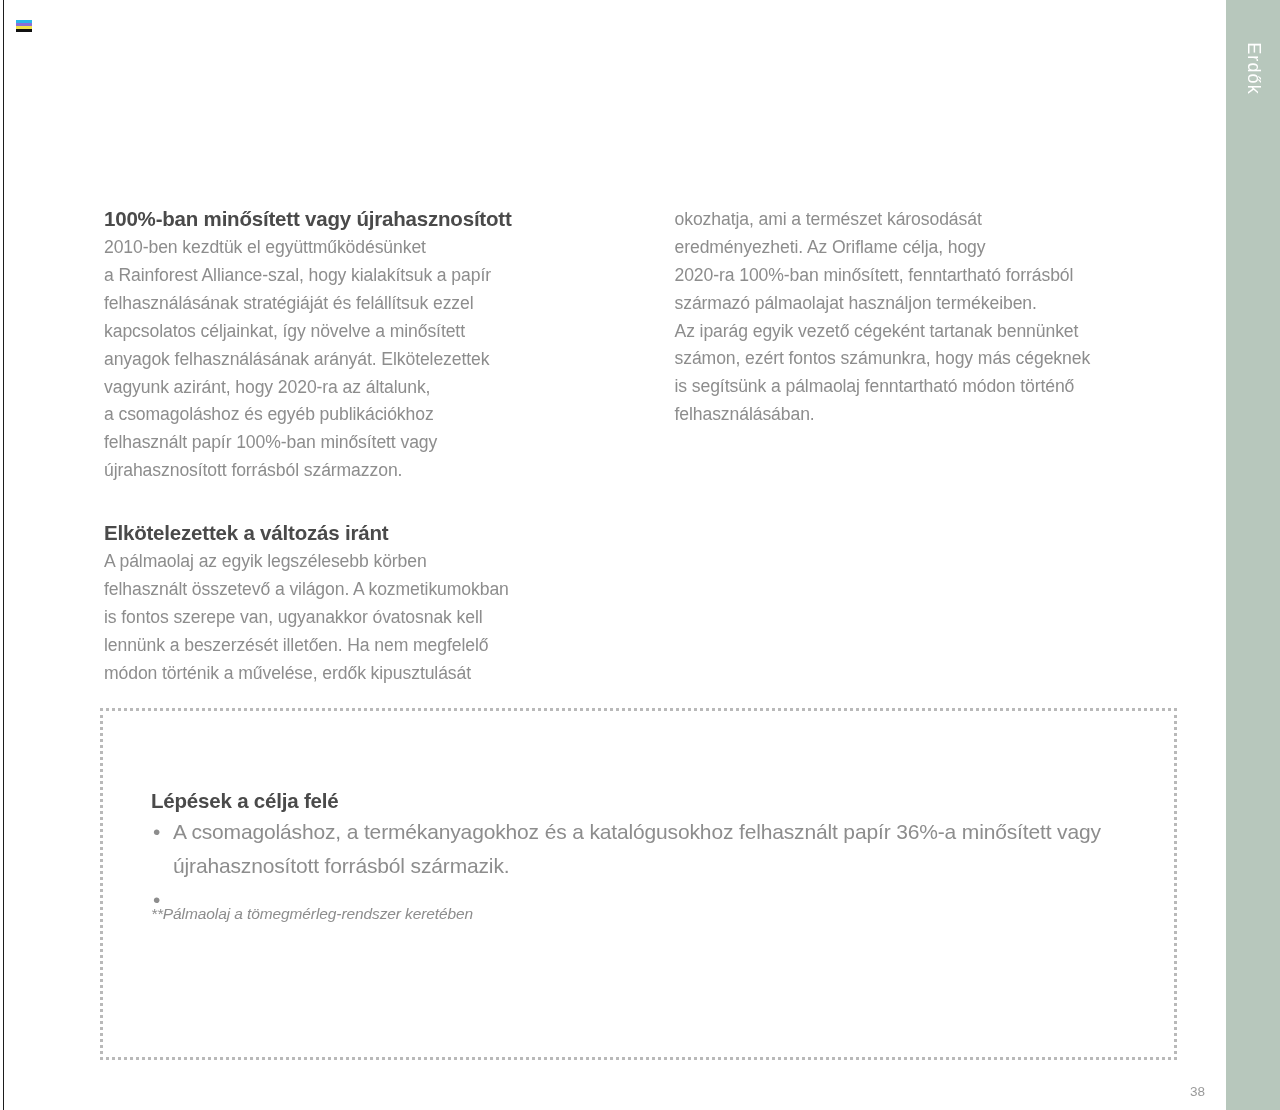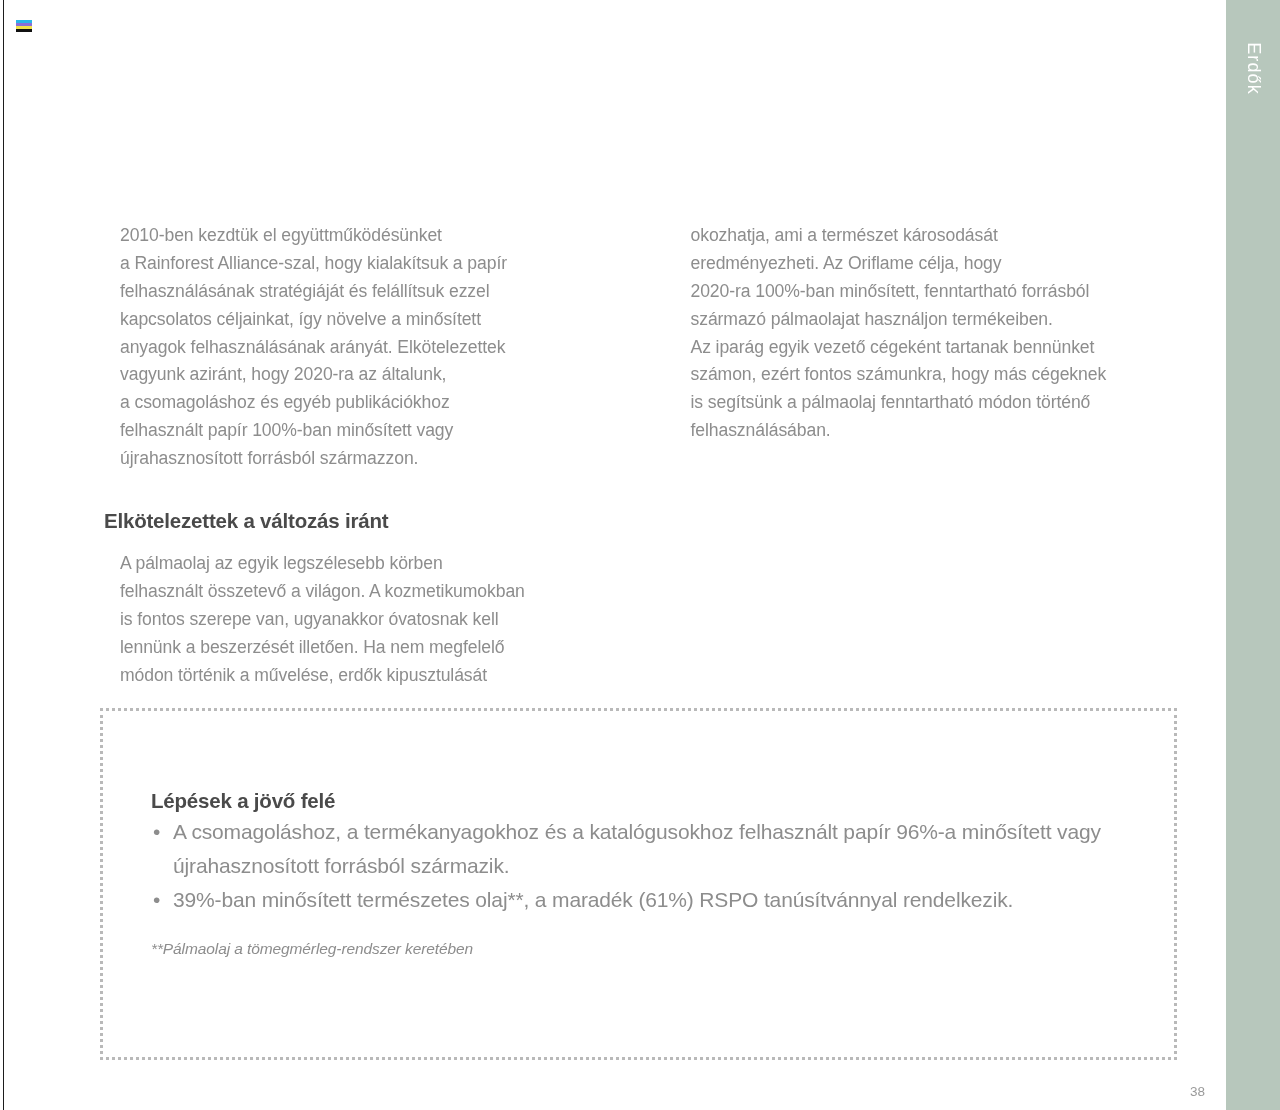--- a/index.html
+++ b/index.html
@@ -94,21 +94,21 @@
     font-size: 20.5px;
     font-weight: 700;
     color: #4a4a4a;
     letter-spacing: -0.2px;
     line-height: 1.28;
   }
   .sec-block + .sec-block {
     margin-top: 35px;
   }
   p.body-copy {
-    margin: 16px;
+    margin: 0;
     font-size: 17.6px;
     line-height: 1.585;
     color: #8d8d8d;
     letter-spacing: -0.1px;
     white-space: pre-line;
   }
 
   
   .callout {
     position: absolute;
@@ -180,20 +180,21 @@
   <i class="reg-k"></i>
 </div>
 
 <div class="page">
 
   <div class="columns">
 
     <div class="col">
 
       <div class="sec-block">
+        <h2 class="sec-title">100%-ban minősített vagy újrahasznosított</h2>
         <p class="body-copy">2010-ben kezdtük el együttműködésünket
 a Rainforest Alliance-szal, hogy kialakítsuk a papír
 felhasználásának stratégiáját és felállítsuk ezzel
 kapcsolatos céljainkat, így növelve a minősített
 anyagok felhasználásának arányát. Elkötelezettek
 vagyunk aziránt, hogy 2020-ra az általunk,
 a csomagoláshoz és egyéb publikációkhoz
 felhasznált papír 100%-ban minősített vagy
 újrahasznosított forrásból származzon.</p>
       </div>
@@ -219,30 +220,29 @@
 számon, ezért fontos számunkra, hogy más cégeknek
 is segítsünk a pálmaolaj fenntartható módon történő
 felhasználásában.</p>
       </div>
     </div>
 
   </div>
 
   <div class="callout">
     <div class="callout-inner">
-      <h3 class="callout-title">Lépések a jövő felé</h3>
+      <h3 class="callout-title">Lépések a célja felé</h3>
 
       <ul class="callout-list">
         <li>
           <span class="bullet-dot">•</span>
-          <span>A csomagoláshoz, a termékanyagokhoz és a katalógusokhoz felhasznált papír 96%-a minősített vagy újrahasznosított forrásból származik.</span>
+          <span>A csomagoláshoz, a termékanyagokhoz és a katalógusokhoz felhasznált papír 36%-a minősített vagy újrahasznosított forrásból származik.</span>
         </li>
         <li>
           <span class="bullet-dot">•</span>
-          <span>39%-ban minősített természetes olaj**, a maradék (61%) RSPO tanúsítvánnyal rendelkezik.</span>
         </li>
       </ul>
 
       <p class="footnote">**Pálmaolaj a tömegmérleg-rendszer keretében</p>
     </div>
   </div>
 
   <div class="folio">38</div>
 
 </div>

